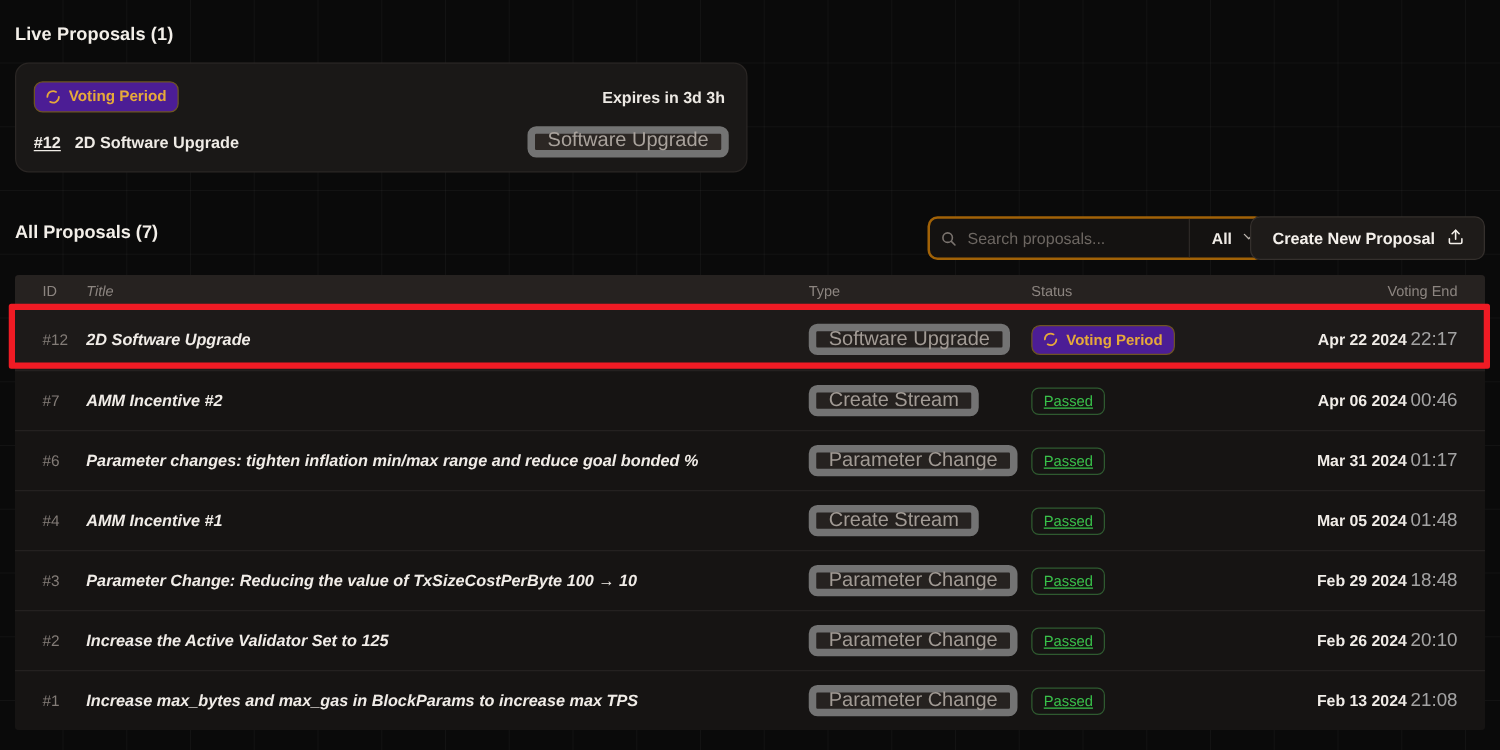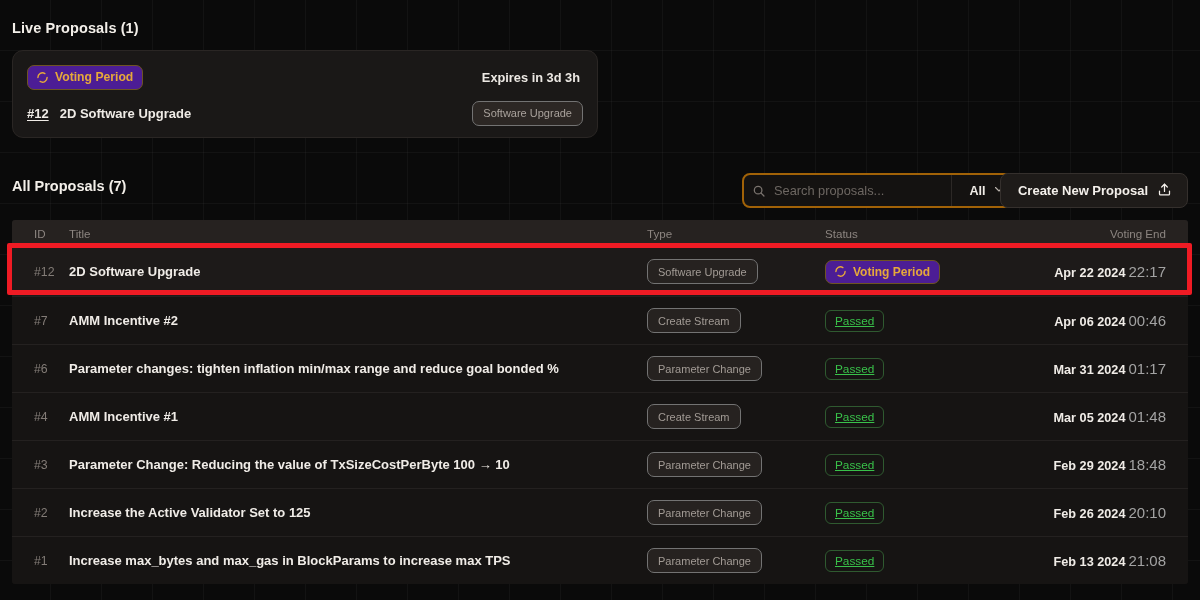--- a/index.html
+++ b/index.html
@@ -139,25 +139,25 @@
     white-space: nowrap;
     text-decoration: underline;
   }
 
   .badge-type {
     display: inline-flex;
     align-items: center;
     justify-content: center;
     height: 25px;
     padding: 0 10px;
-    border: 1px solid #737373;
+    border: 6px solid #737373;
     border-radius: 7px;
     background: #262220;
     color: #a29b95;
-    font-size: 11px;
+    font-size: 16px;
     white-space: nowrap;
   }
 
   .badge-type.card-type {
     background: #2c2724;
     color: #a9a29c;
   }
 
   
   .toolbar {
@@ -272,21 +272,21 @@
     align-items: center;
     height: 48px;
     border-top: 1px solid #242120;
     background: #161413;
   }
   .t-row:first-of-type { border-top: none; }
 
   .t-row.highlight-row { background: #1d1a19; height: 49px; }
 
   .c-id    { width: 55px; padding-left: 22px; flex: 0 0 55px; }
-  .c-title { flex: 1 1 auto; padding-left: 2px; }
+  .c-title { flex: 1 1 auto; padding-left: 2px; font-style: italic; }
   .c-type  { width: 178px; flex: 0 0 178px; }
   .c-status{ width: 188px; flex: 0 0 188px; }
   .c-end   { width: 175px; flex: 0 0 175px; text-align: right; padding-right: 22px; }
 
   .t-row .c-id {
     font-size: 12.3px;
     color: #837c77;
   }
   .t-row .c-title {
     font-size: 13px;

